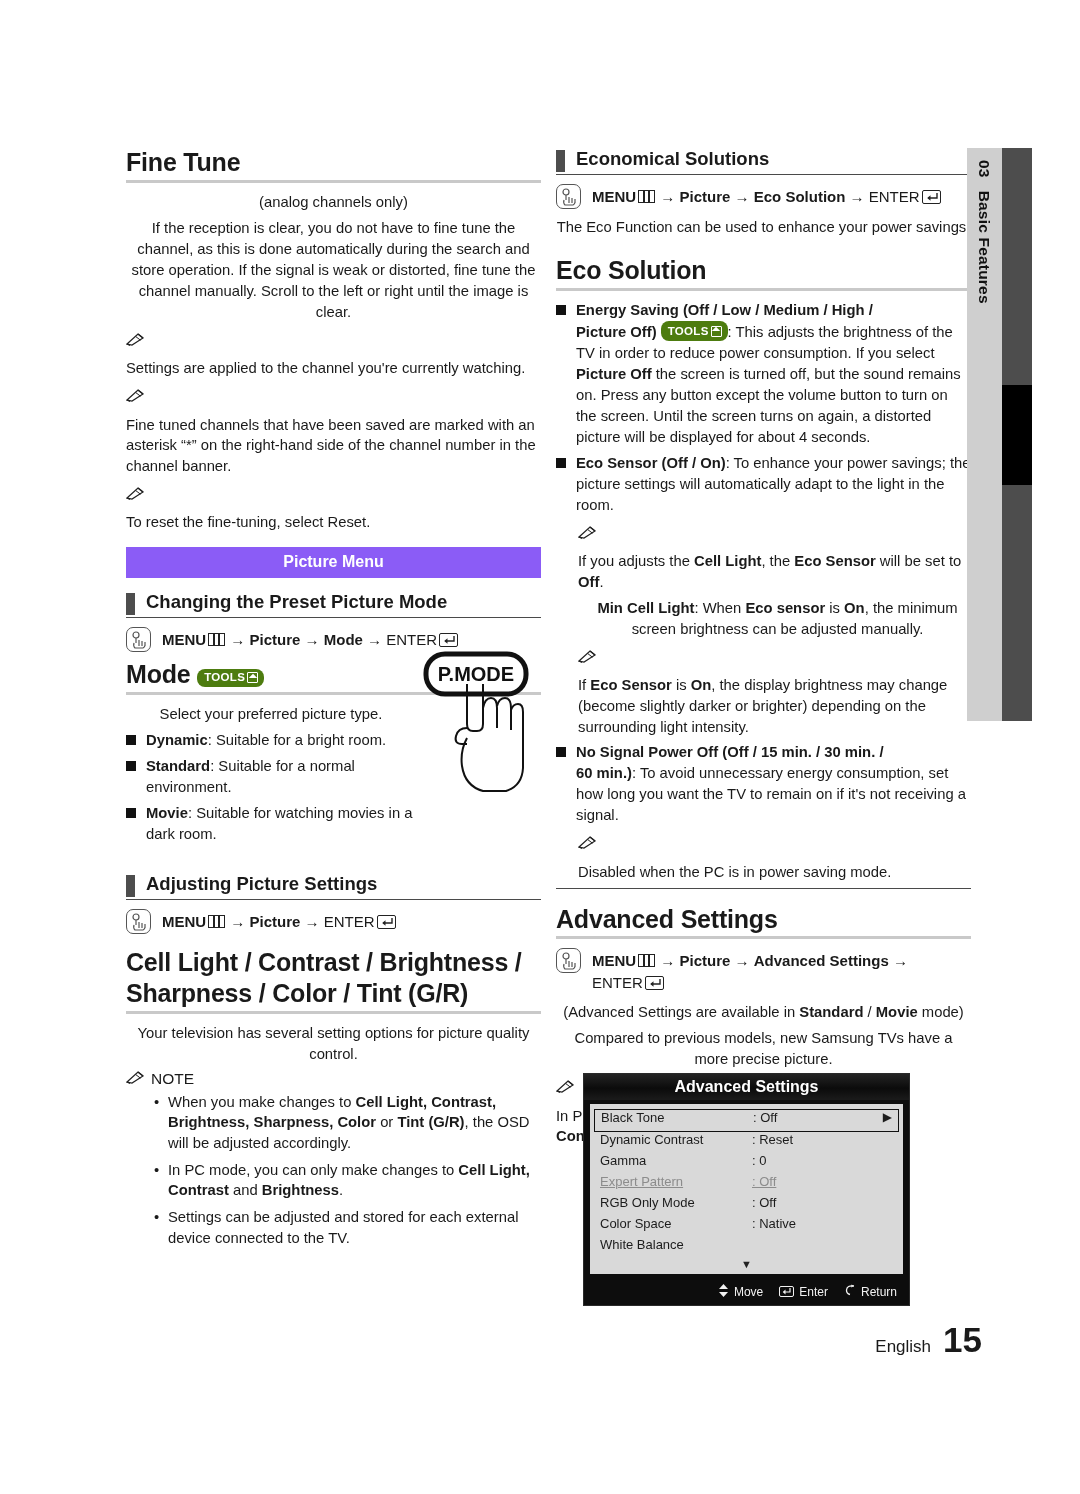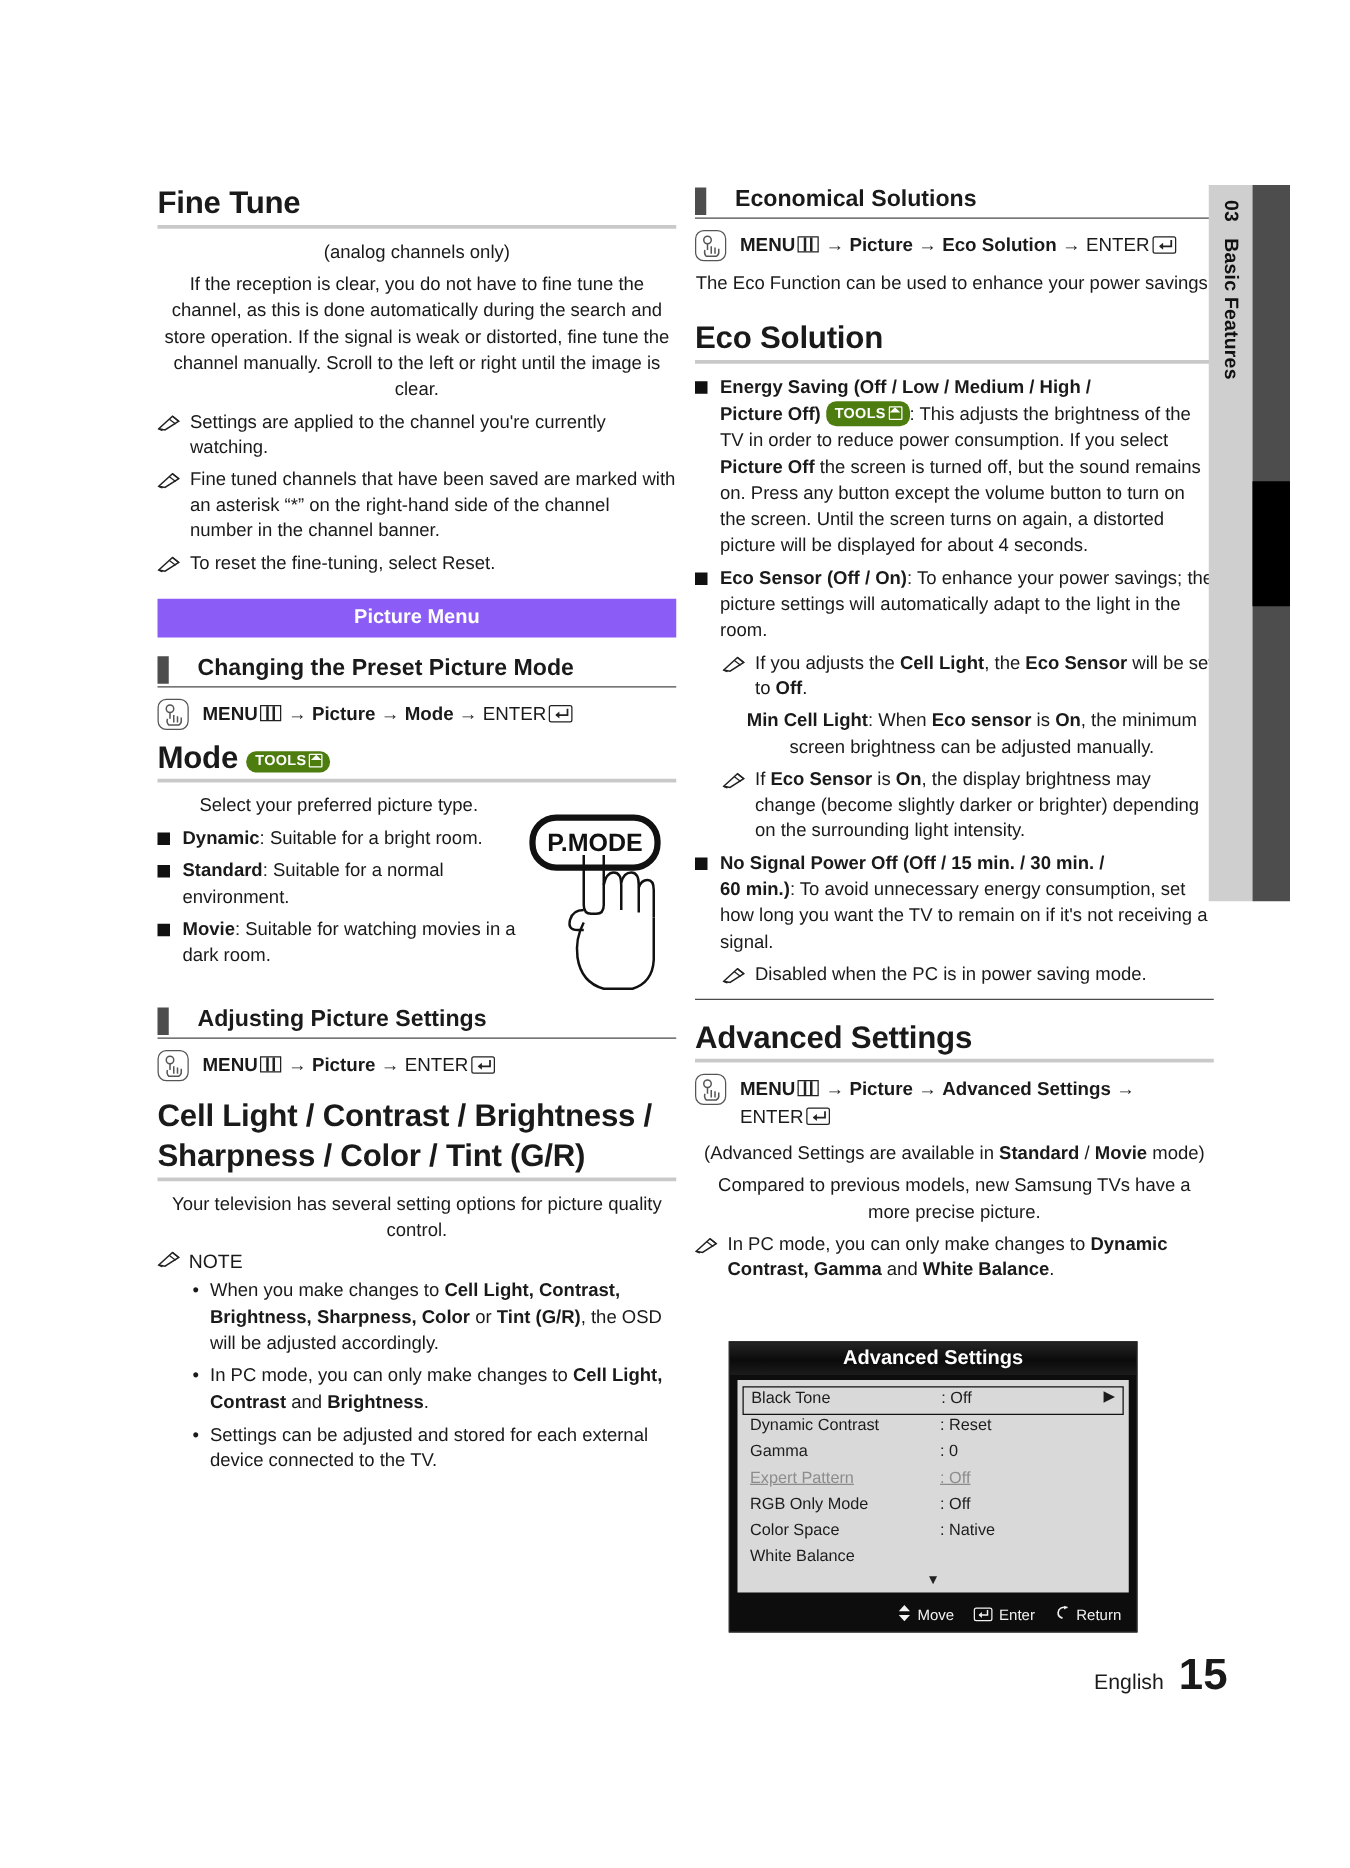--- a/index.html
+++ b/index.html
@@ -28,21 +28,21 @@
   h1.big {
     font-size:25px;
     font-weight:bold;
     margin:0 0 2px 0;
     letter-spacing:-0.2px;
     line-height:1.18;
   }
   .rule-big { border-bottom:3px solid #c9c9c9; margin-bottom:9px; }
 
   .sec-head {
-    display:flex; align-items:flex-start; gap:23px;
+    display:flex; align-items:flex-start; gap:11px;
     margin:0;
   }
   .sec-bar {
     width:9px; height:22px; background:#4d4d4d;
     flex:0 0 auto; margin-top:2px;
   }
   .sec-title { font-size:18.5px; font-weight:bold; line-height:1.2; }
   .rule-sec { border-bottom:1.5px solid #4a4a4a; margin-top:2px; margin-bottom:9px; }
 
   
@@ -120,20 +120,21 @@
     text-align:center; font-weight:bold;
     font-size:16px; padding:6px 0 7px 0;
     margin:14px 0 13px 0;
   }
 
   
   .note {
     display:flex; gap:7px;
     font-size:14.8px; line-height:1.4;
     margin:0 0 5px 0;
+    flex-direction:column;
   }
   .note .pencil { flex:0 0 auto; width:19px; padding-top:3px; }
   .note .txt { flex:1 1 auto; }
   .note.ind { margin-left:22px; }
 
   .sq {
     display:flex; gap:10px;
     font-size:14.8px; line-height:1.42;
     margin:0 0 5px 0;
   }

